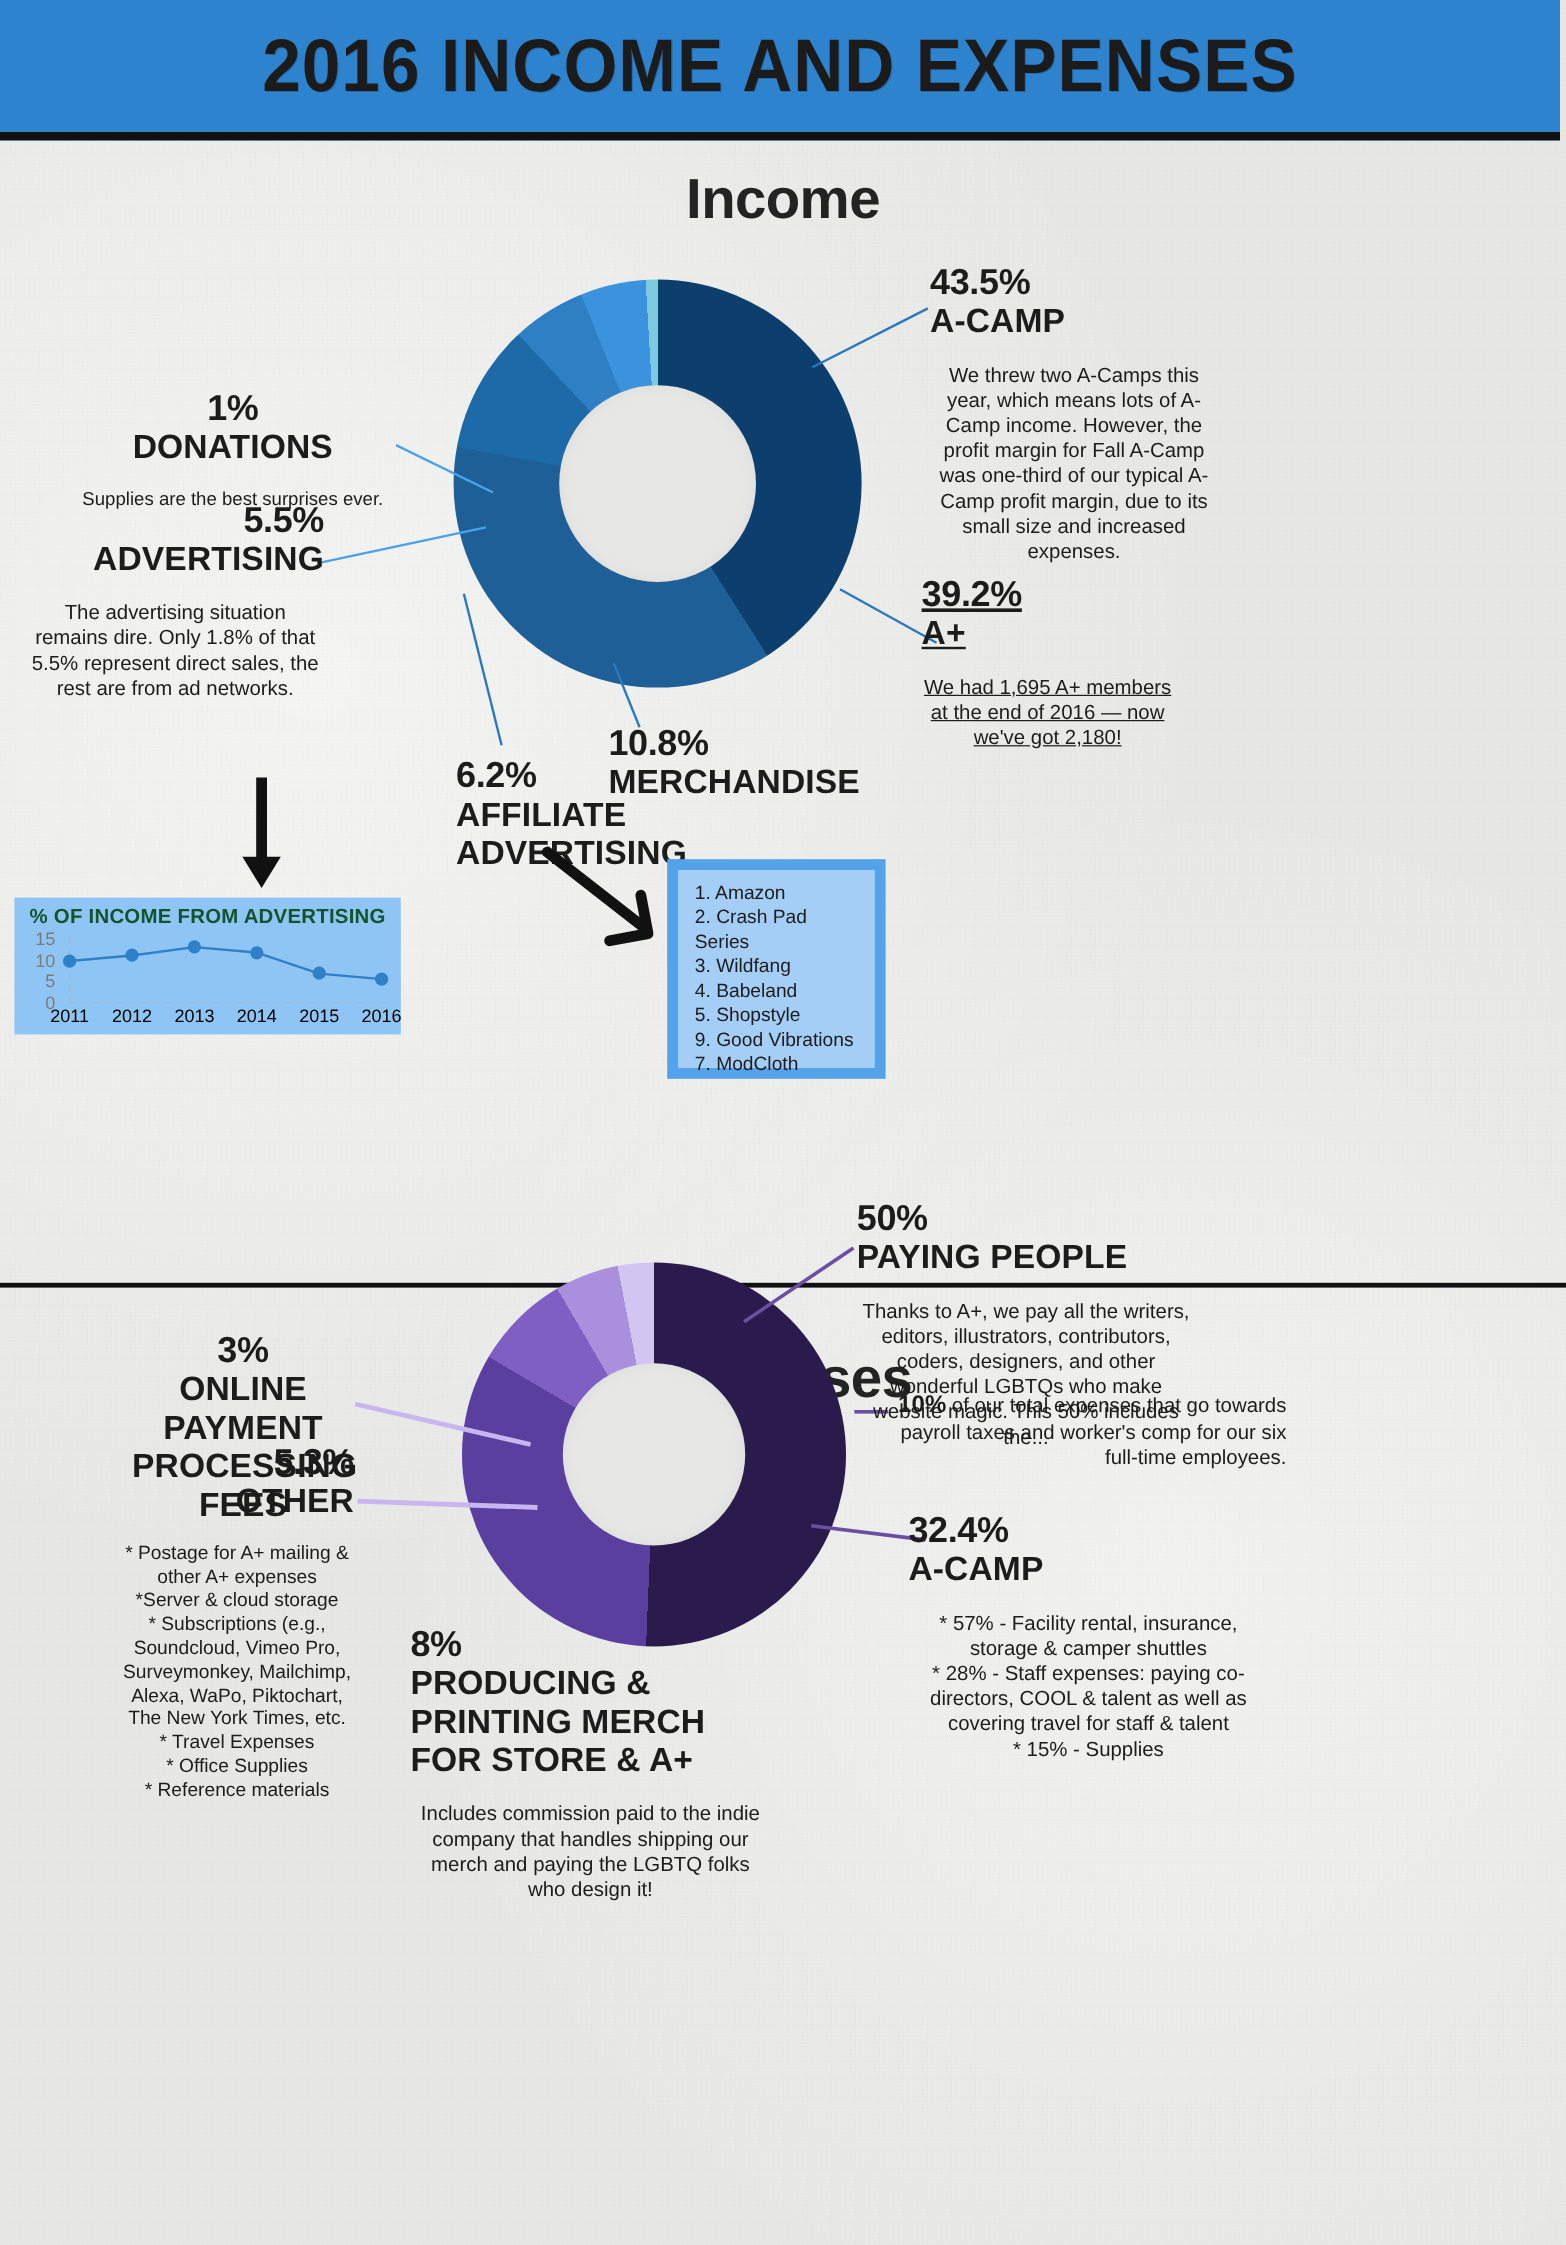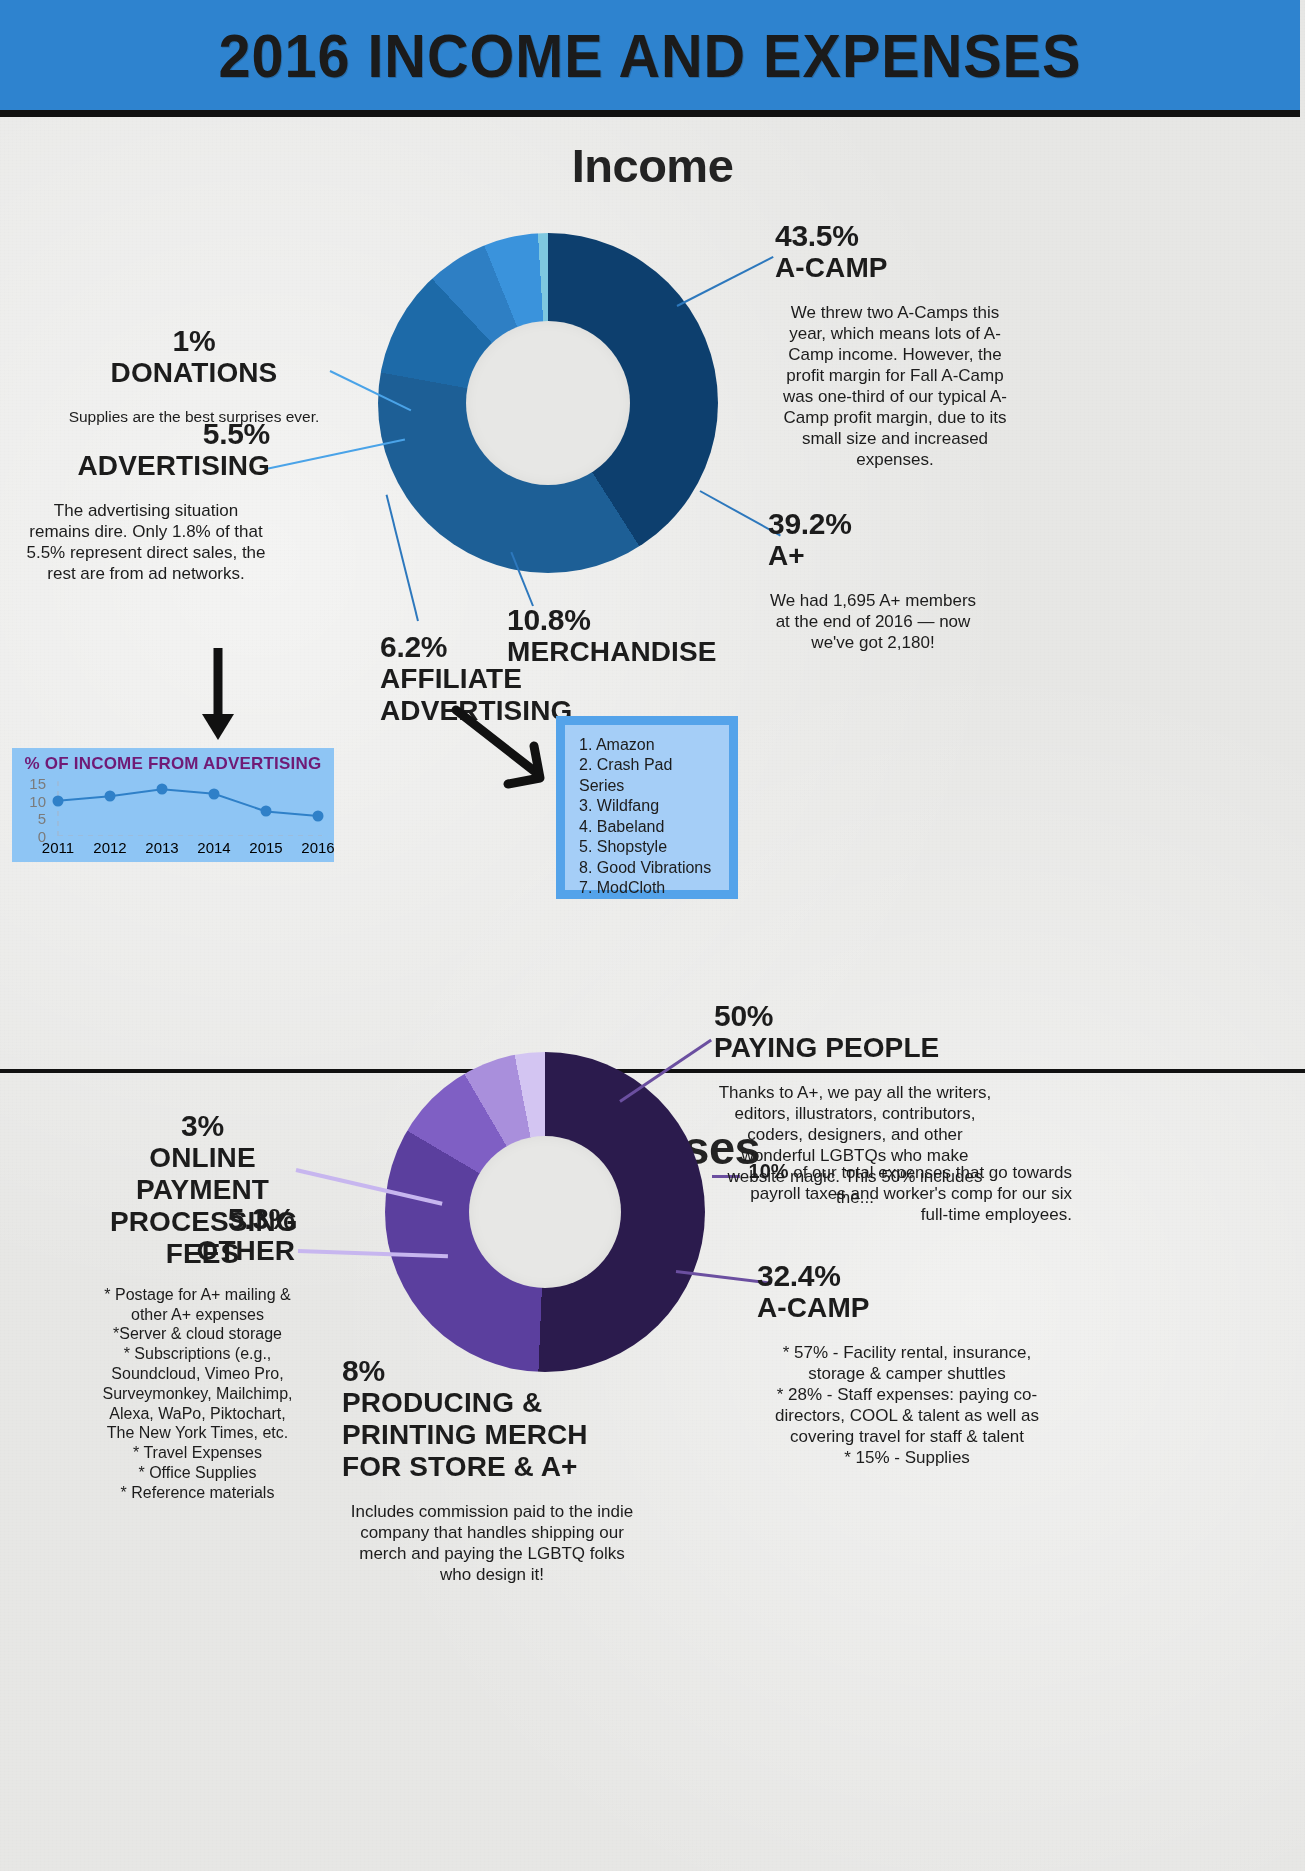--- a/index.html
+++ b/index.html
@@ -87,21 +87,21 @@
   .ann.left { text-align:right; }
   .ann.center { text-align:center; }
 
   
   #adv-chart {
     position:absolute; left:12px; top:748px; width:322px; height:114px;
     background:#8ec5f4;
   }
   .chart-title {
     position:absolute; left:0; top:6px; width:100%; text-align:center;
-    font-size:17px; font-weight:700; color:#701a75;
+    font-size:17px; font-weight:700; color:#14532d;
     font-family:"Liberation Sans Narrow","Liberation Sans",sans-serif;
     letter-spacing:.2px;
   }
   .chart-plot { position:absolute; left:38px; top:30px; right:8px; bottom:26px; }
   .ytick {
     position:absolute; right:calc(100% + 4px);
     font-size:15px; color:#7b7b7b; transform:translateY(-50%);
     font-family:"Liberation Sans Narrow","Liberation Sans",sans-serif;
   }
   .xtick {
@@ -152,21 +152,21 @@
   <div class="leader blue" style="left:418px; top:620px; width:130px; transform:rotate(-104deg);"></div>
   <div class="leader lightblue" style="left:266px; top:468px; width:142px; transform:rotate(-12deg);"></div>
   <div class="leader lightblue" style="left:330px; top:370px; width:90px; transform:rotate(26deg);"></div>
 
   <div class="ann right" style="left:775px; top:220px; width:240px;">
     <div class="pct">43.5%</div>
     <div class="cat">A-CAMP</div>
     <div class="body">We threw two A-Camps this year, which means lots of A-Camp income. However, the profit margin for Fall A-Camp was one-third of our typical A-Camp profit margin, due to its small size and increased expenses.</div>
   </div>
 
-  <div class="ann right" style="left:768px; top:508px; width:210px;">
+  <div class="ann right" style="left:768px; top:480px; width:210px;text-decoration:underline;">
     <div class="pct">39.2%</div>
     <div class="cat">A+</div>
     <div class="body">We had 1,695 A+ members at the end of 2016 — now we've got 2,180!</div>
   </div>
 
   <div class="ann right" style="left:507px; top:604px; width:230px;">
     <div class="pct">10.8%</div>
     <div class="cat">MERCHANDISE</div>
   </div>
 
@@ -209,21 +209,21 @@
   </svg>
 
   <div id="affiliate-box">
     <div class="inner">
       <ul id="affiliate-list">
           <li>1. Amazon</li>
           <li>2. Crash Pad Series</li>
           <li>3. Wildfang</li>
           <li>4. Babeland</li>
           <li>5. Shopstyle</li>
-          <li>8. Good Vibrations</li>
+          <li>9. Good Vibrations</li>
           <li>7. ModCloth</li>
         </ul>
     </div>
   </div>
 
   <div class="divider" id="divider-mid"></div>
 
   <div class="section-title" id="expenses-title">Expenses</div>
 
   <div class="donut" id="expenses-donut" style="background: conic-gradient(rgb(43, 27, 77) 0deg, rgb(43, 27, 77) 182.371deg, rgb(91, 63, 158) 182.371deg, rgb(91, 63, 158) 300.547deg, rgb(127, 95, 196) 300.547deg, rgb(127, 95, 196) 329.726deg, rgb(169, 143, 220) 329.726deg, rgb(169, 143, 220) 349.058deg, rgb(211, 197, 242) 349.058deg, rgb(211, 197, 242) 360deg);">

